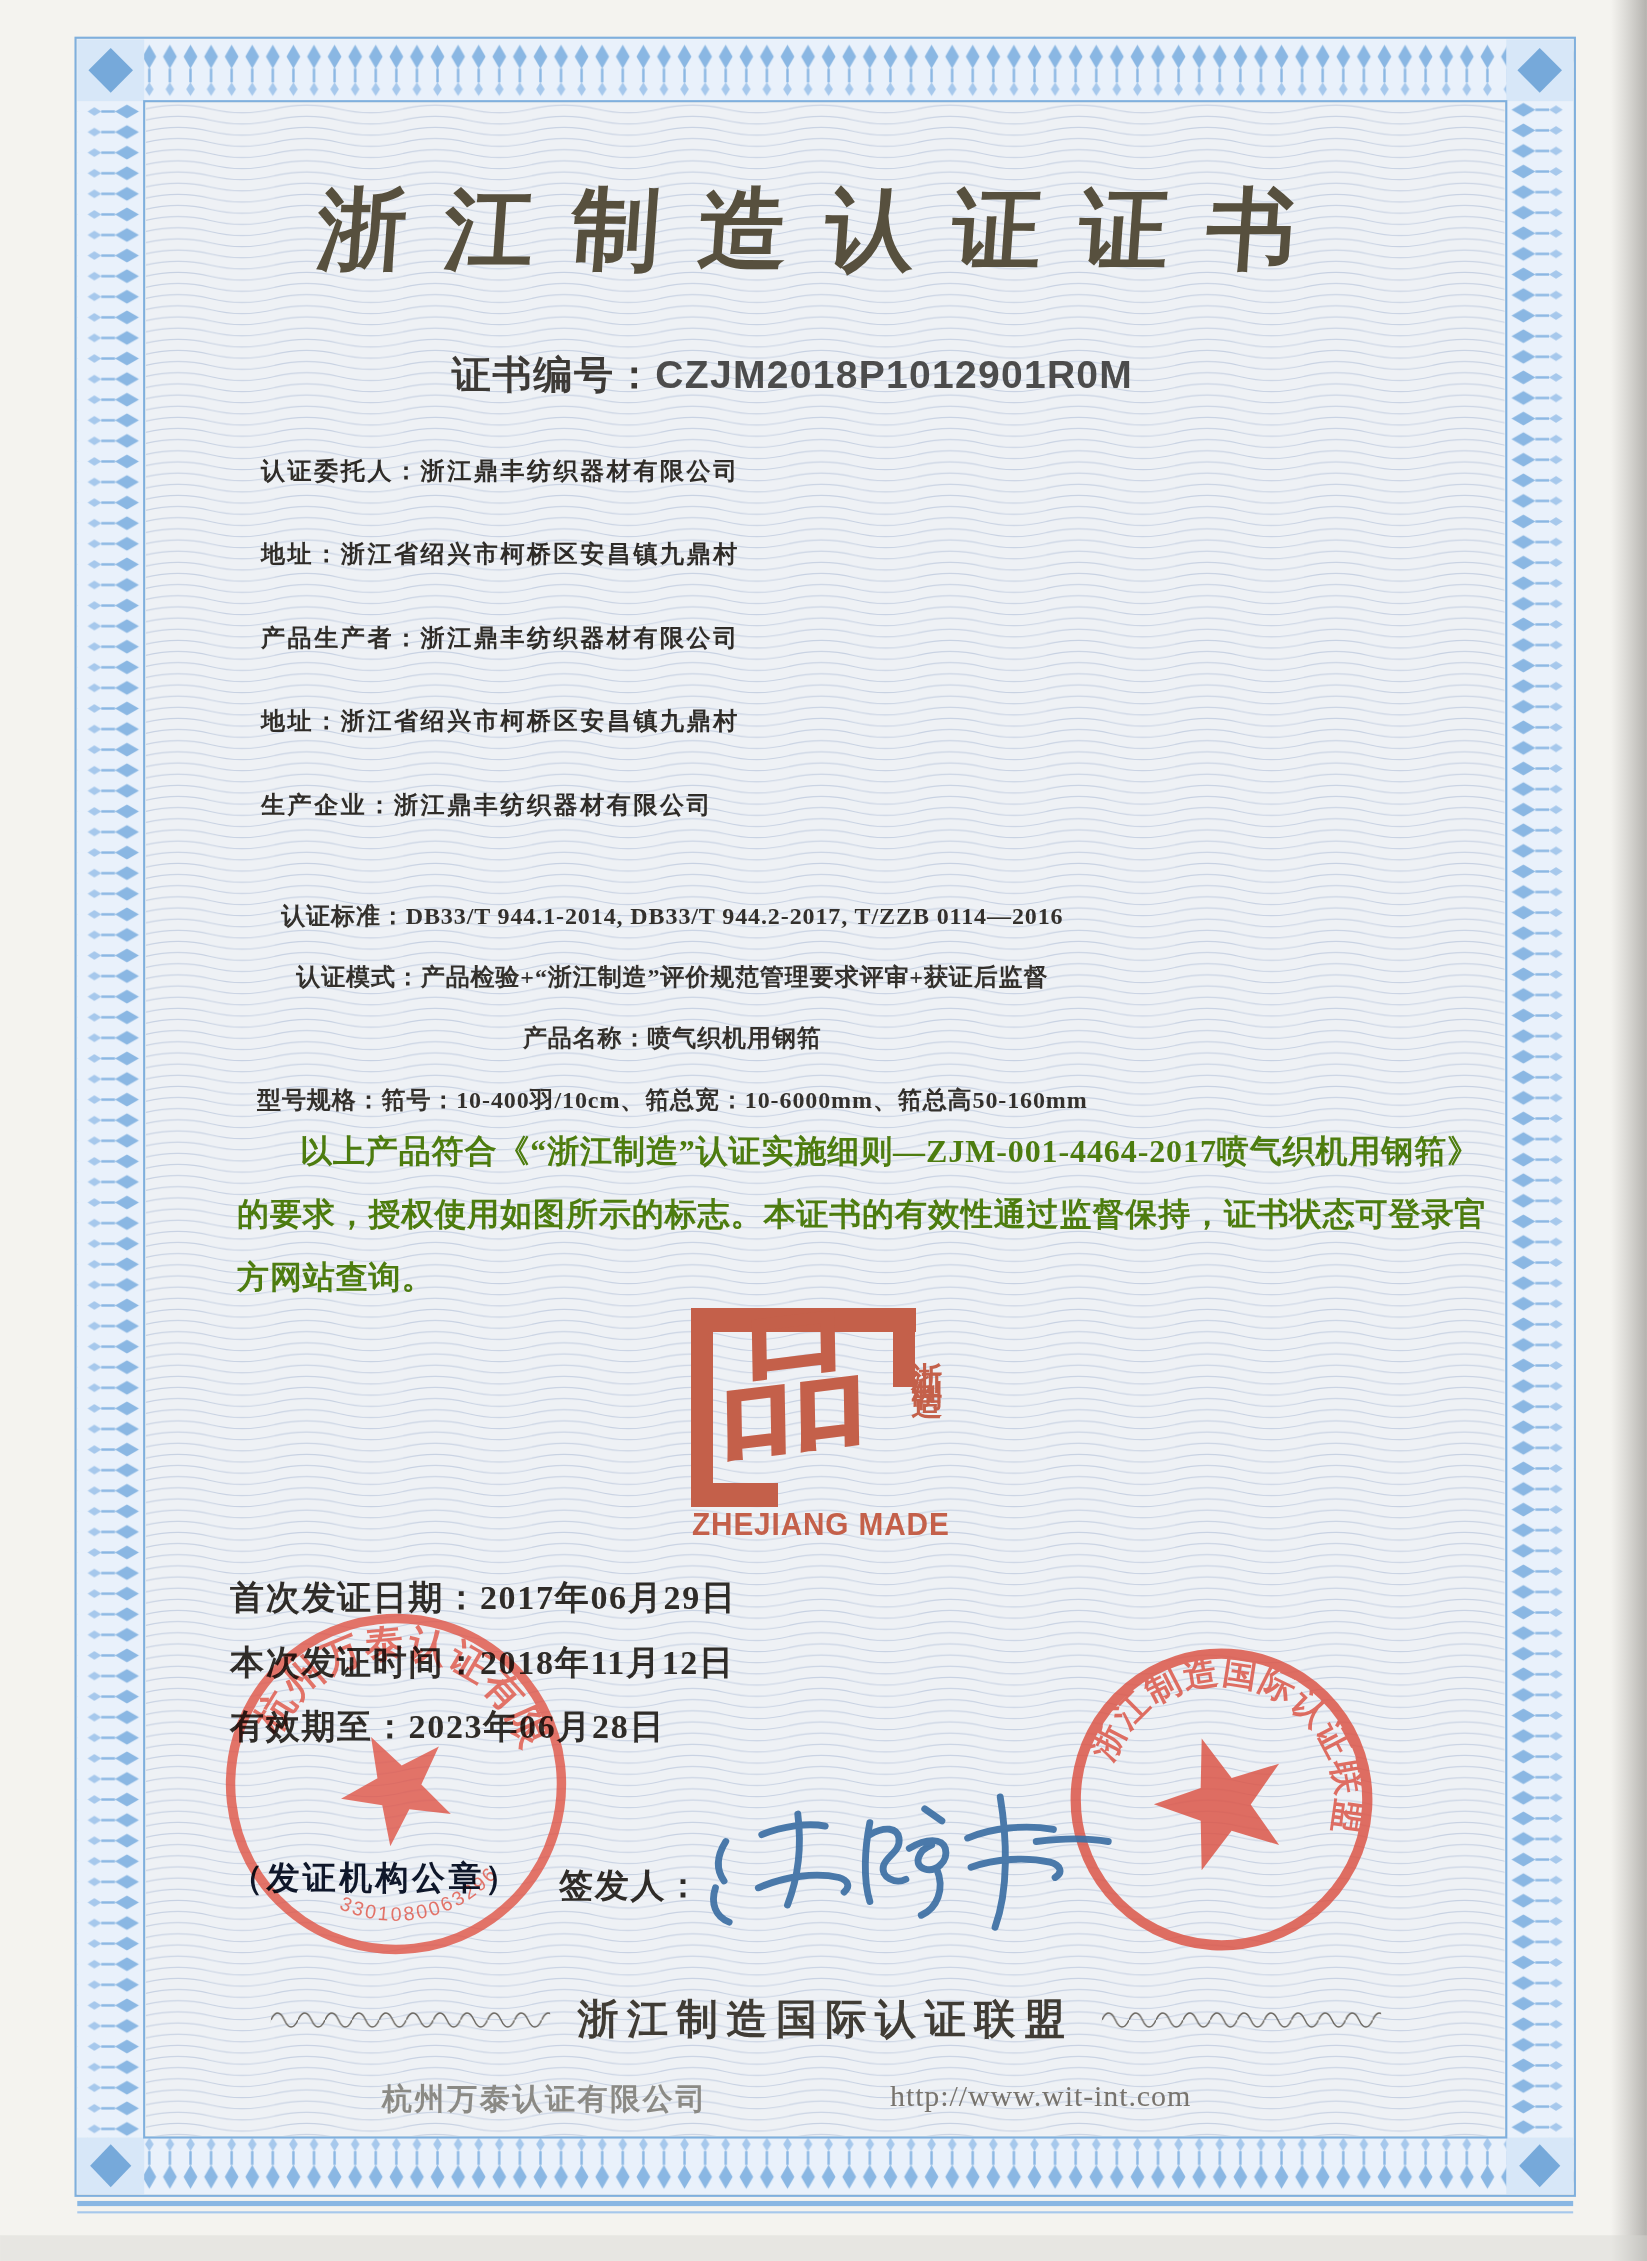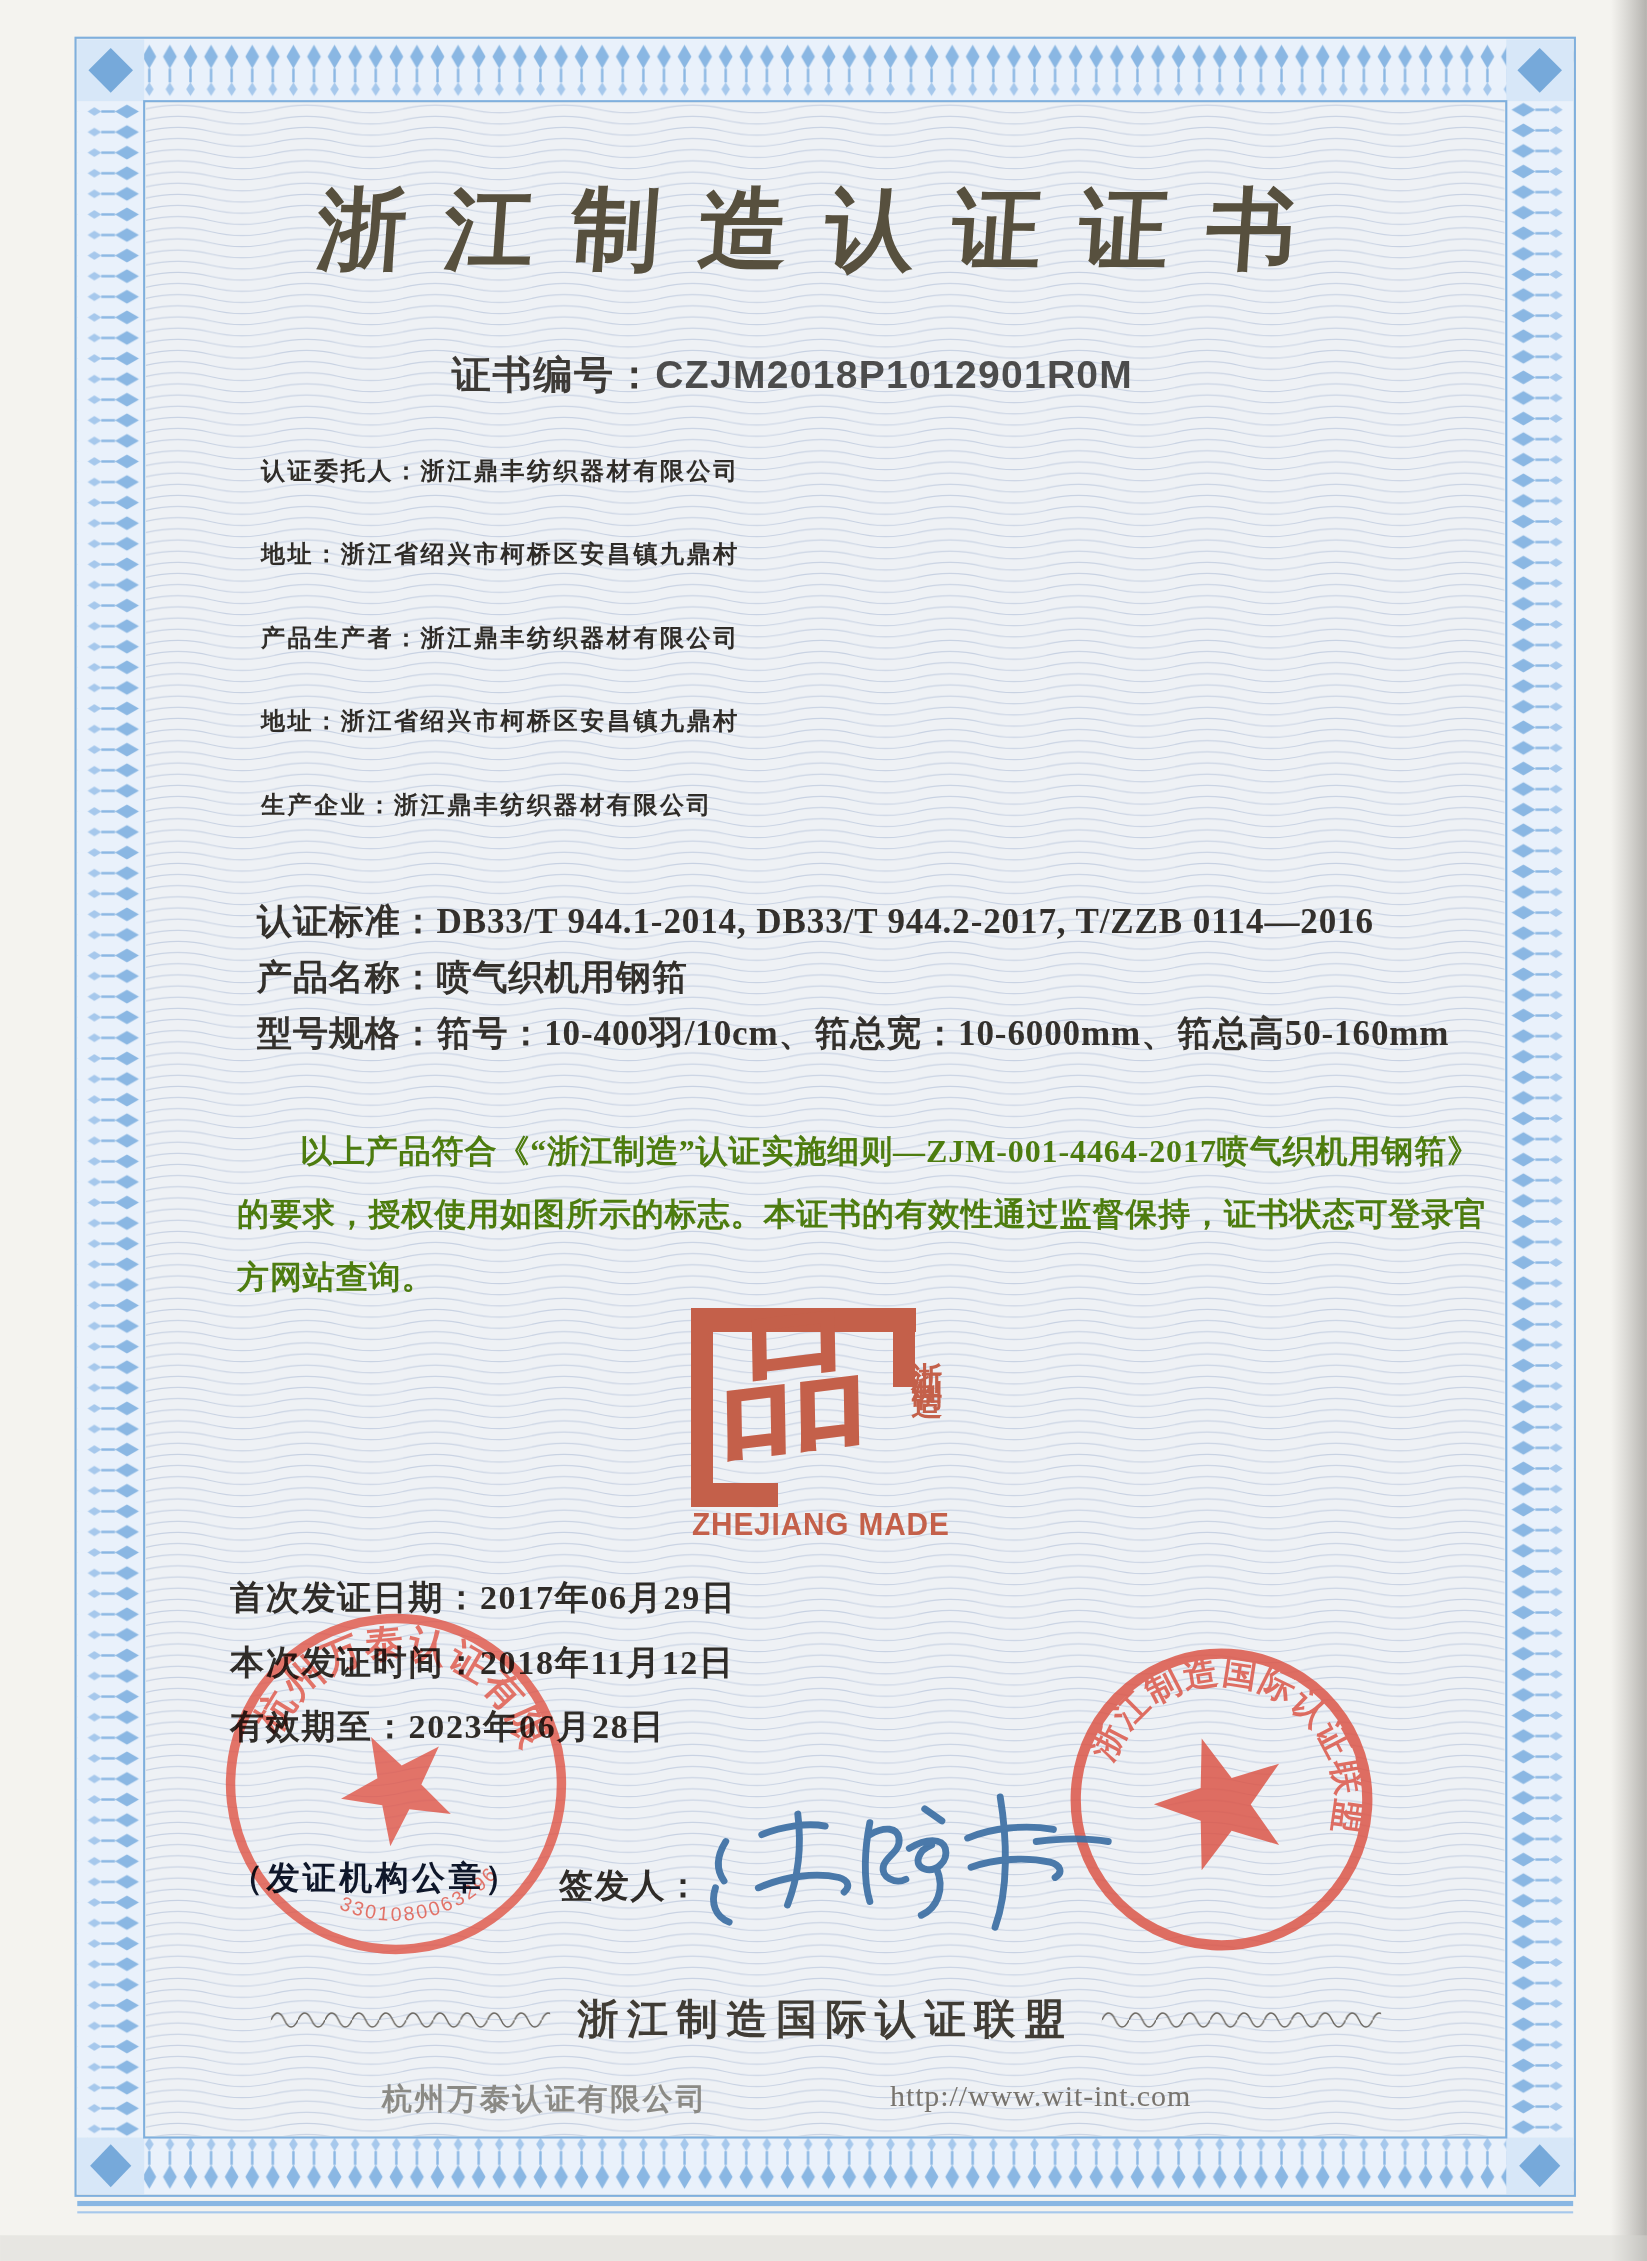--- a/index.html
+++ b/index.html
@@ -25,22 +25,22 @@
   }
   .certno-num{
     font-family:"Liberation Sans","DejaVu Sans",sans-serif;
     font-weight:600;color:#4c4c4c;letter-spacing:1.3px;
   }
   .fields{
     top:458px;left:261px;display:flex;flex-direction:column;gap:57px;
     font-size:24px;font-weight:700;letter-spacing:2.6px;line-height:1.1;
   }
   .specs{
-    top:904px;left:257px;display:flex;flex-direction:column;gap:19px;
-    font-size:35px;font-weight:700;letter-spacing:0.9px;line-height:1.05;color:#33302c;
+    top:904px;left:257px;display:flex;flex-direction:column;gap:36px;
+    font-size:24px;font-weight:700;letter-spacing:0.9px;line-height:1.05;color:#33302c;text-align:center;
   }
   .statement{
     top:1120px;left:237px;width:1268px;margin:0;
     font-size:32px;line-height:63px;font-weight:600;color:#4d7c0f;
     text-indent:63px;letter-spacing:0.9px;
   }
   
   .logo{left:682px;top:1287px;width:275px;height:273px;}
   .logo-bar{position:absolute;background:#c4604a;}
   .bar-top{left:8.6px;top:20.6px;width:225px;height:24px;}
@@ -160,20 +160,21 @@
     <div class="abs fields">
       <div class="line"><span>认证委托人：</span><span>浙江鼎丰纺织器材有限公司</span></div>
       <div class="line"><span>地址：</span><span>浙江省绍兴市柯桥区安昌镇九鼎村</span></div>
       <div class="line"><span>产品生产者：</span><span>浙江鼎丰纺织器材有限公司</span></div>
       <div class="line"><span>地址：</span><span>浙江省绍兴市柯桥区安昌镇九鼎村</span></div>
       <div class="line"><span>生产企业：</span><span>浙江鼎丰纺织器材有限公司</span></div>
     </div>
 
     <div class="abs specs">
       <div class="line"><span>认证标准：</span><span>DB33/T 944.1-2014, DB33/T 944.2-2017, T/ZZB 0114—2016</span></div>
+      <div class="line"><span>认证模式：</span><span>产品检验+“浙江制造”评价规范管理要求评审+获证后监督</span></div>
       <div class="line"><span>产品名称：</span><span>喷气织机用钢筘</span></div>
       <div class="line"><span>型号规格：</span><span>筘号：10-400羽/10cm、筘总宽：10-6000mm、筘总高50-160mm</span></div>
     </div>
 
     <p class="abs statement">以上产品符合《“浙江制造”认证实施细则—ZJM-001-4464-2017喷气织机用钢筘》的要求，授权使用如图所示的标志。本证书的有效性通过监督保持，证书状态可登录官方网站查询。</p>
 
     <div class="abs logo">
       <div class="logo-bar bar-top"></div>
       <div class="logo-bar bar-right-stub"></div>
       <div class="logo-bar bar-left"></div>

